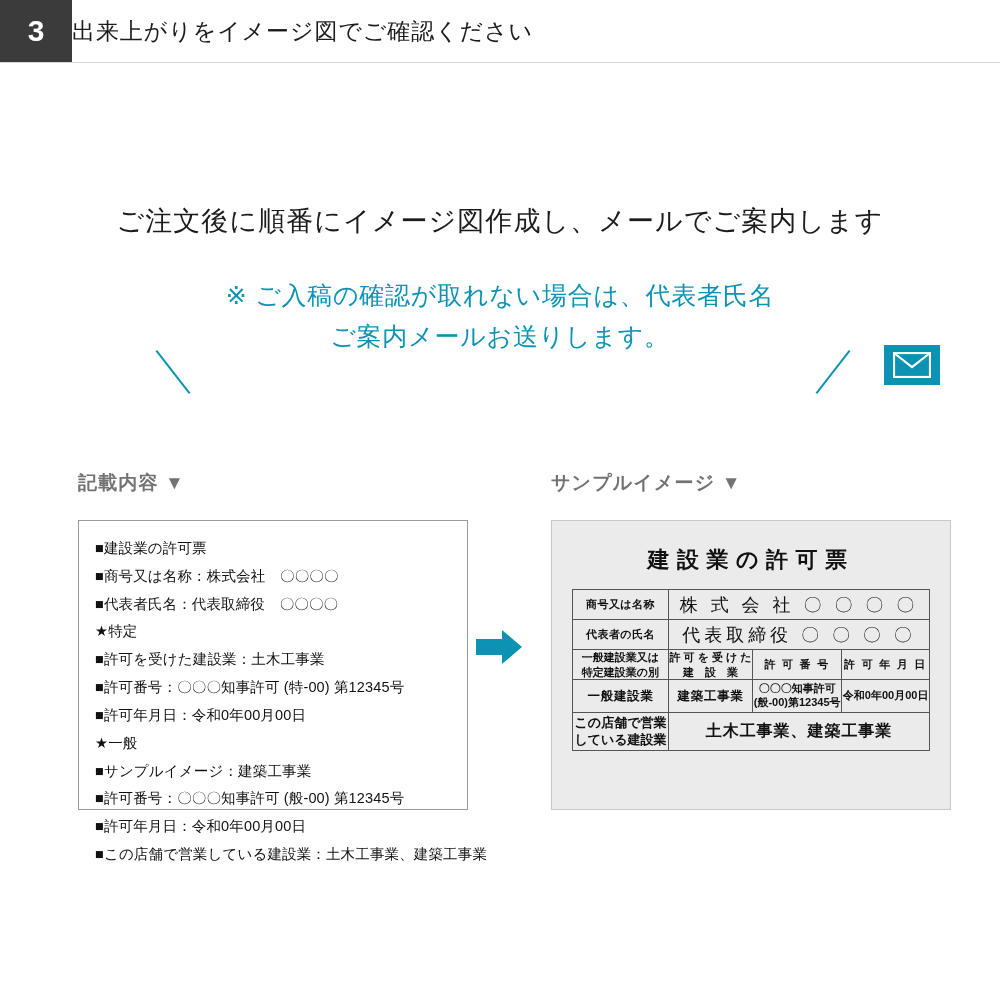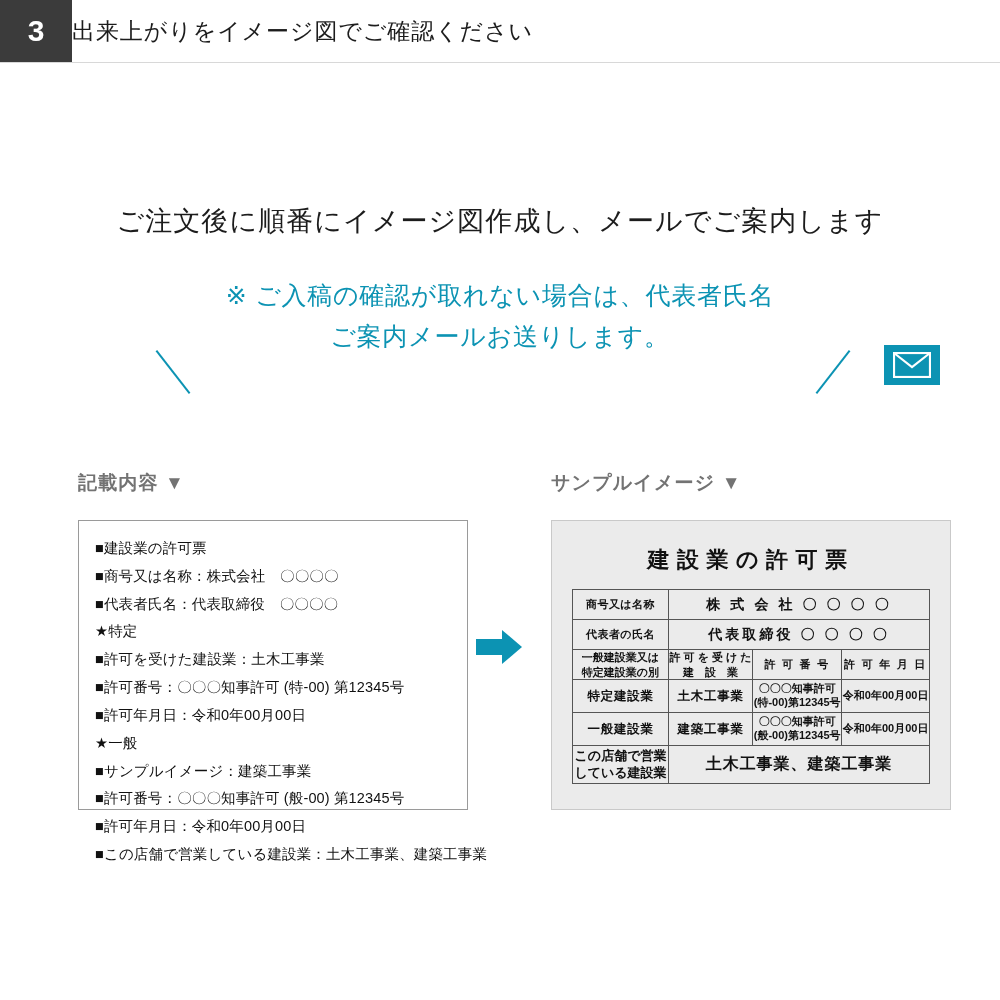--- a/index.html
+++ b/index.html
@@ -122,21 +122,21 @@
   }
   table.plate-tbl td {
     border: 1px solid #555;
     font-size: 11px;
     text-align: center;
     color: #111;
     padding: 0;
   }
   .lbl { width: 96px; font-weight: bold; letter-spacing: 0.04em; font-size: 11.5px; }
   .r1 td, .r2 td { height: 30px; }
-  .r1 .val, .r2 .val { font-weight: bold; font-size: 14px; letter-spacing: 0.22em; }
+  .r1 .val, .r2 .val { font-weight: normal; font-size: 18px; letter-spacing: 0.22em; }
   .r3 td { height: 30px; font-weight: bold; font-size: 9.5px; line-height: 1.28; }
   .r3 .hdr-sp { letter-spacing: 0.16em; font-size: 11px; }
   .r4 td, .r5 td { height: 33px; }
   .r4 .big, .r5 .big { font-weight: bold; font-size: 12.5px; letter-spacing: 0.06em; }
   .tiny { font-size: 8px; line-height: 1.25; font-weight: bold; }
   .tiny2 { font-size: 8.5px; line-height: 1.25; font-weight: bold; }
   .r6 td { height: 38px; }
   .r6 .lbl2 { font-size: 13px; line-height: 1.3; font-weight: bold; }
   .r6 .final { font-size: 16px; font-weight: bold; letter-spacing: 0.06em; }
 
@@ -209,29 +209,20 @@
           <tr class="r2">
             <td class="lbl">代表者の氏名</td>
             <td class="val" colspan="3">代表取締役 〇 〇 〇 〇</td>
           </tr>
           <tr class="r3">
             <td>一般建設業又は<br>特定建設業の別</td>
             <td>許 可 を 受 け た<br>建　設　業</td>
             <td class="hdr-sp">許 可 番 号</td>
             <td class="hdr-sp">許 可 年 月 日</td>
           </tr>
-          <tr class="r4">
-            <td class="big">特定建設業</td>
-            <td class="big">土木工事業</td>
-            <td class="tiny">
-              <span>〇〇〇知事許可</span><br>
-              <span>(特-00)第12345号</span>
-            </td>
-            <td class="tiny2">令和0年00月00日</td>
-          </tr>
           <tr class="r5">
             <td class="big">一般建設業</td>
             <td class="big">建築工事業</td>
             <td class="tiny">
               <span>〇〇〇知事許可</span><br>
               <span>(般-00)第12345号</span>
             </td>
             <td class="tiny2">令和0年00月00日</td>
           </tr>
           <tr class="r6">

